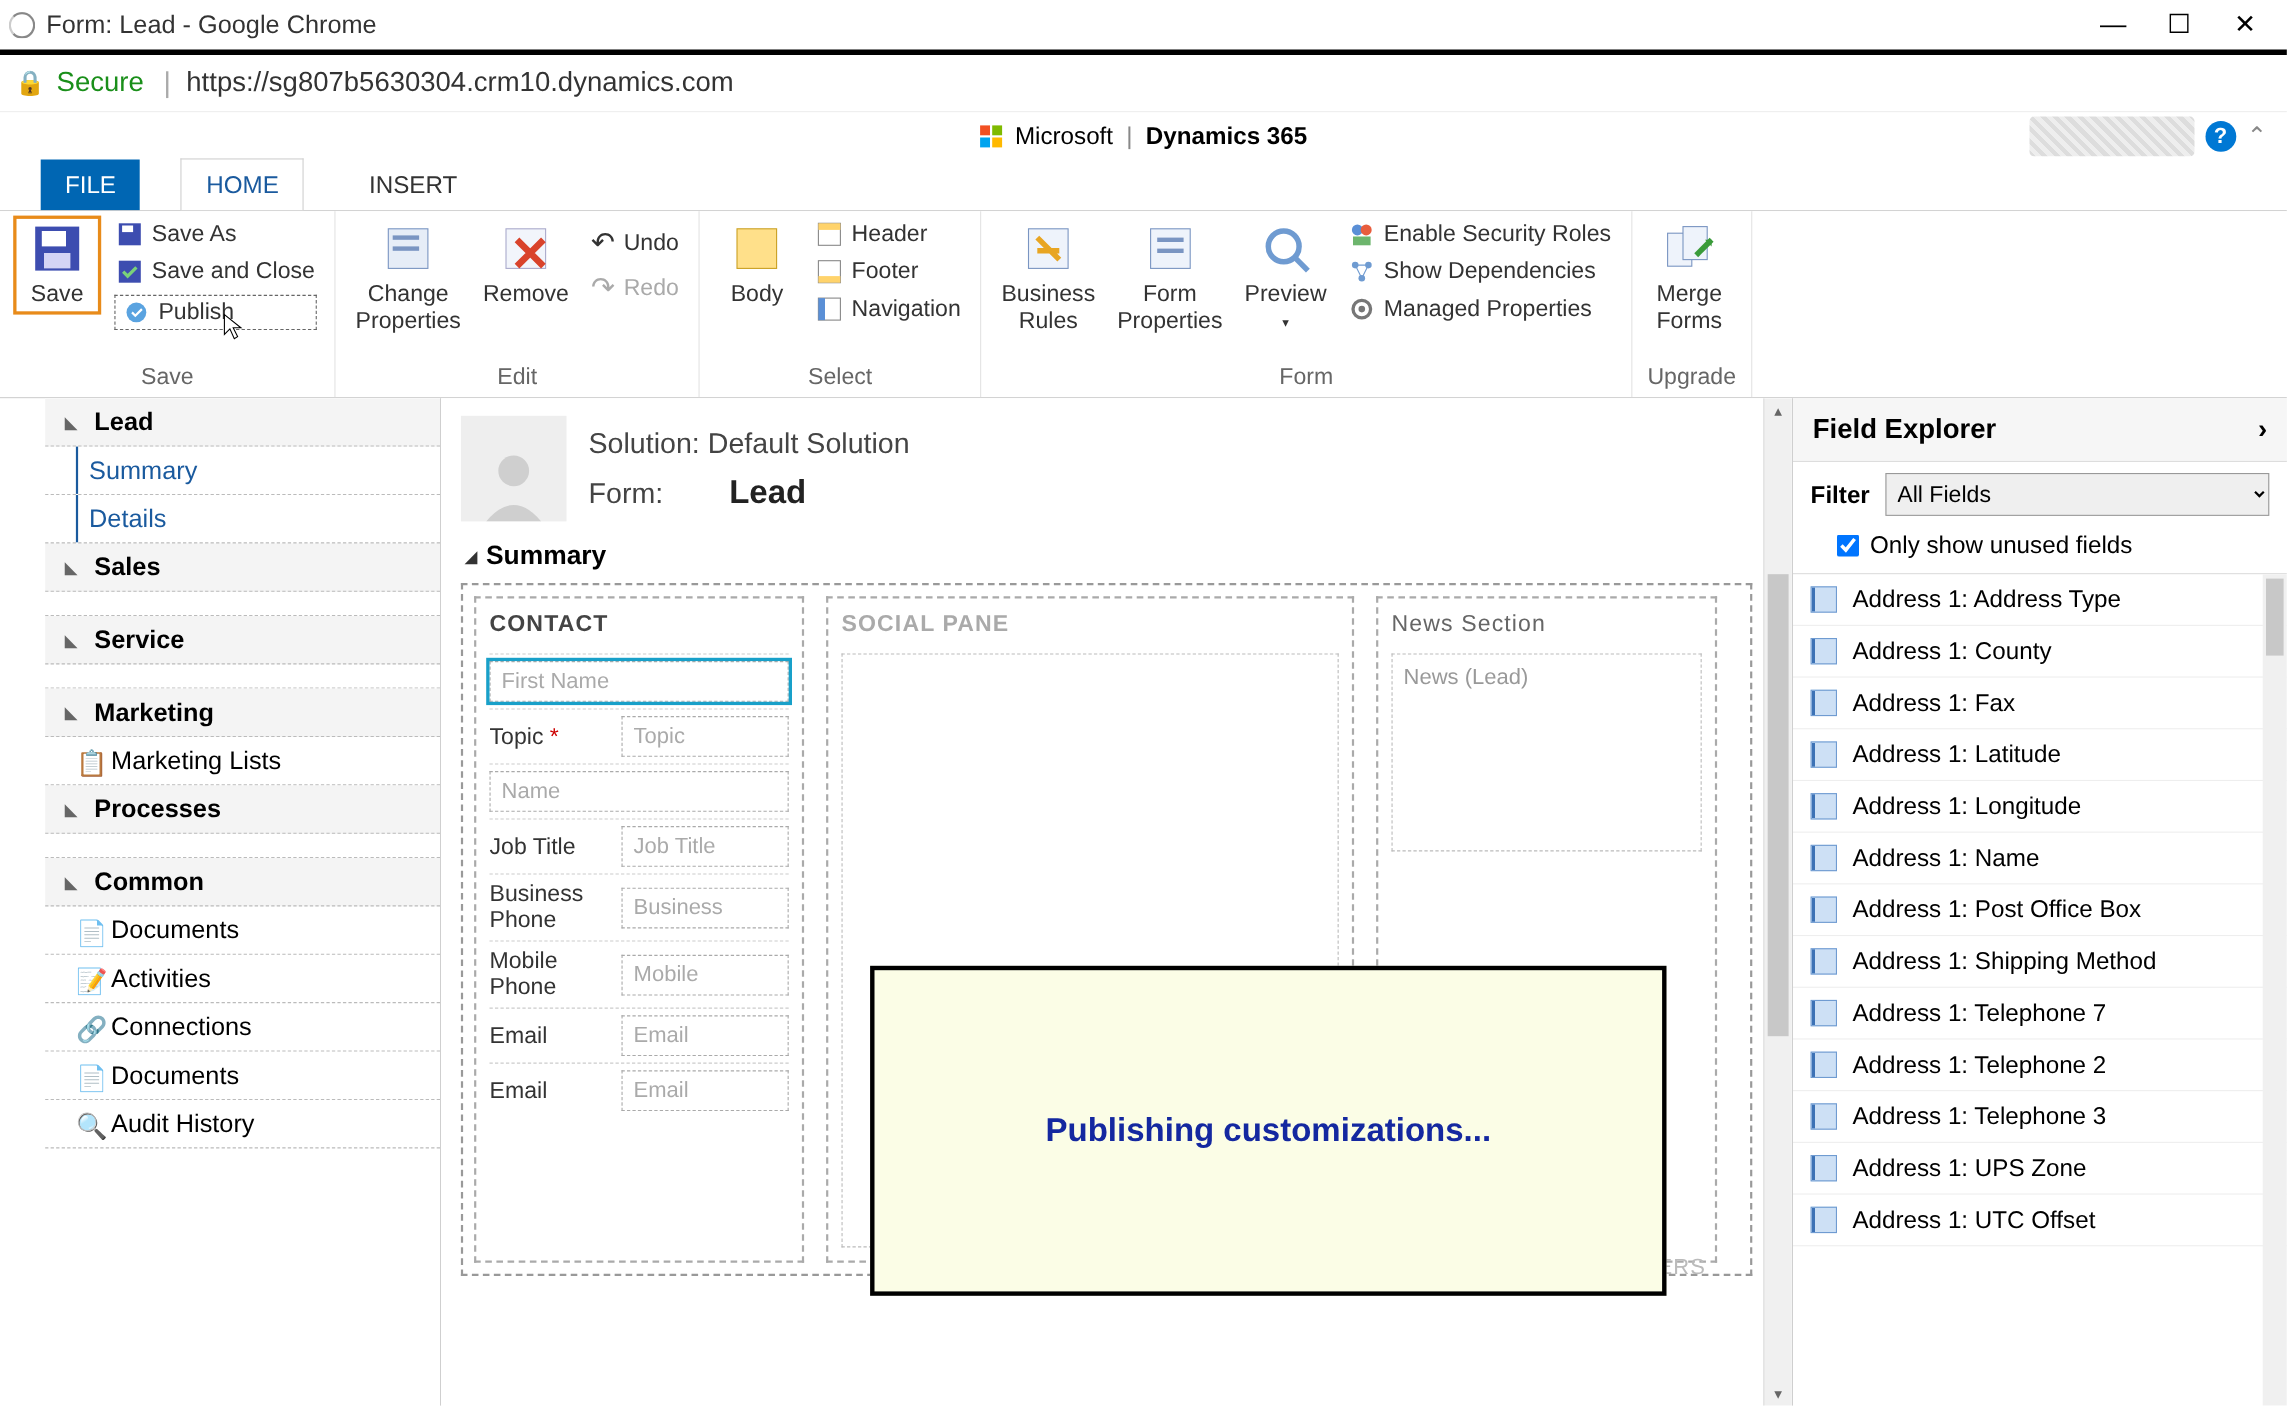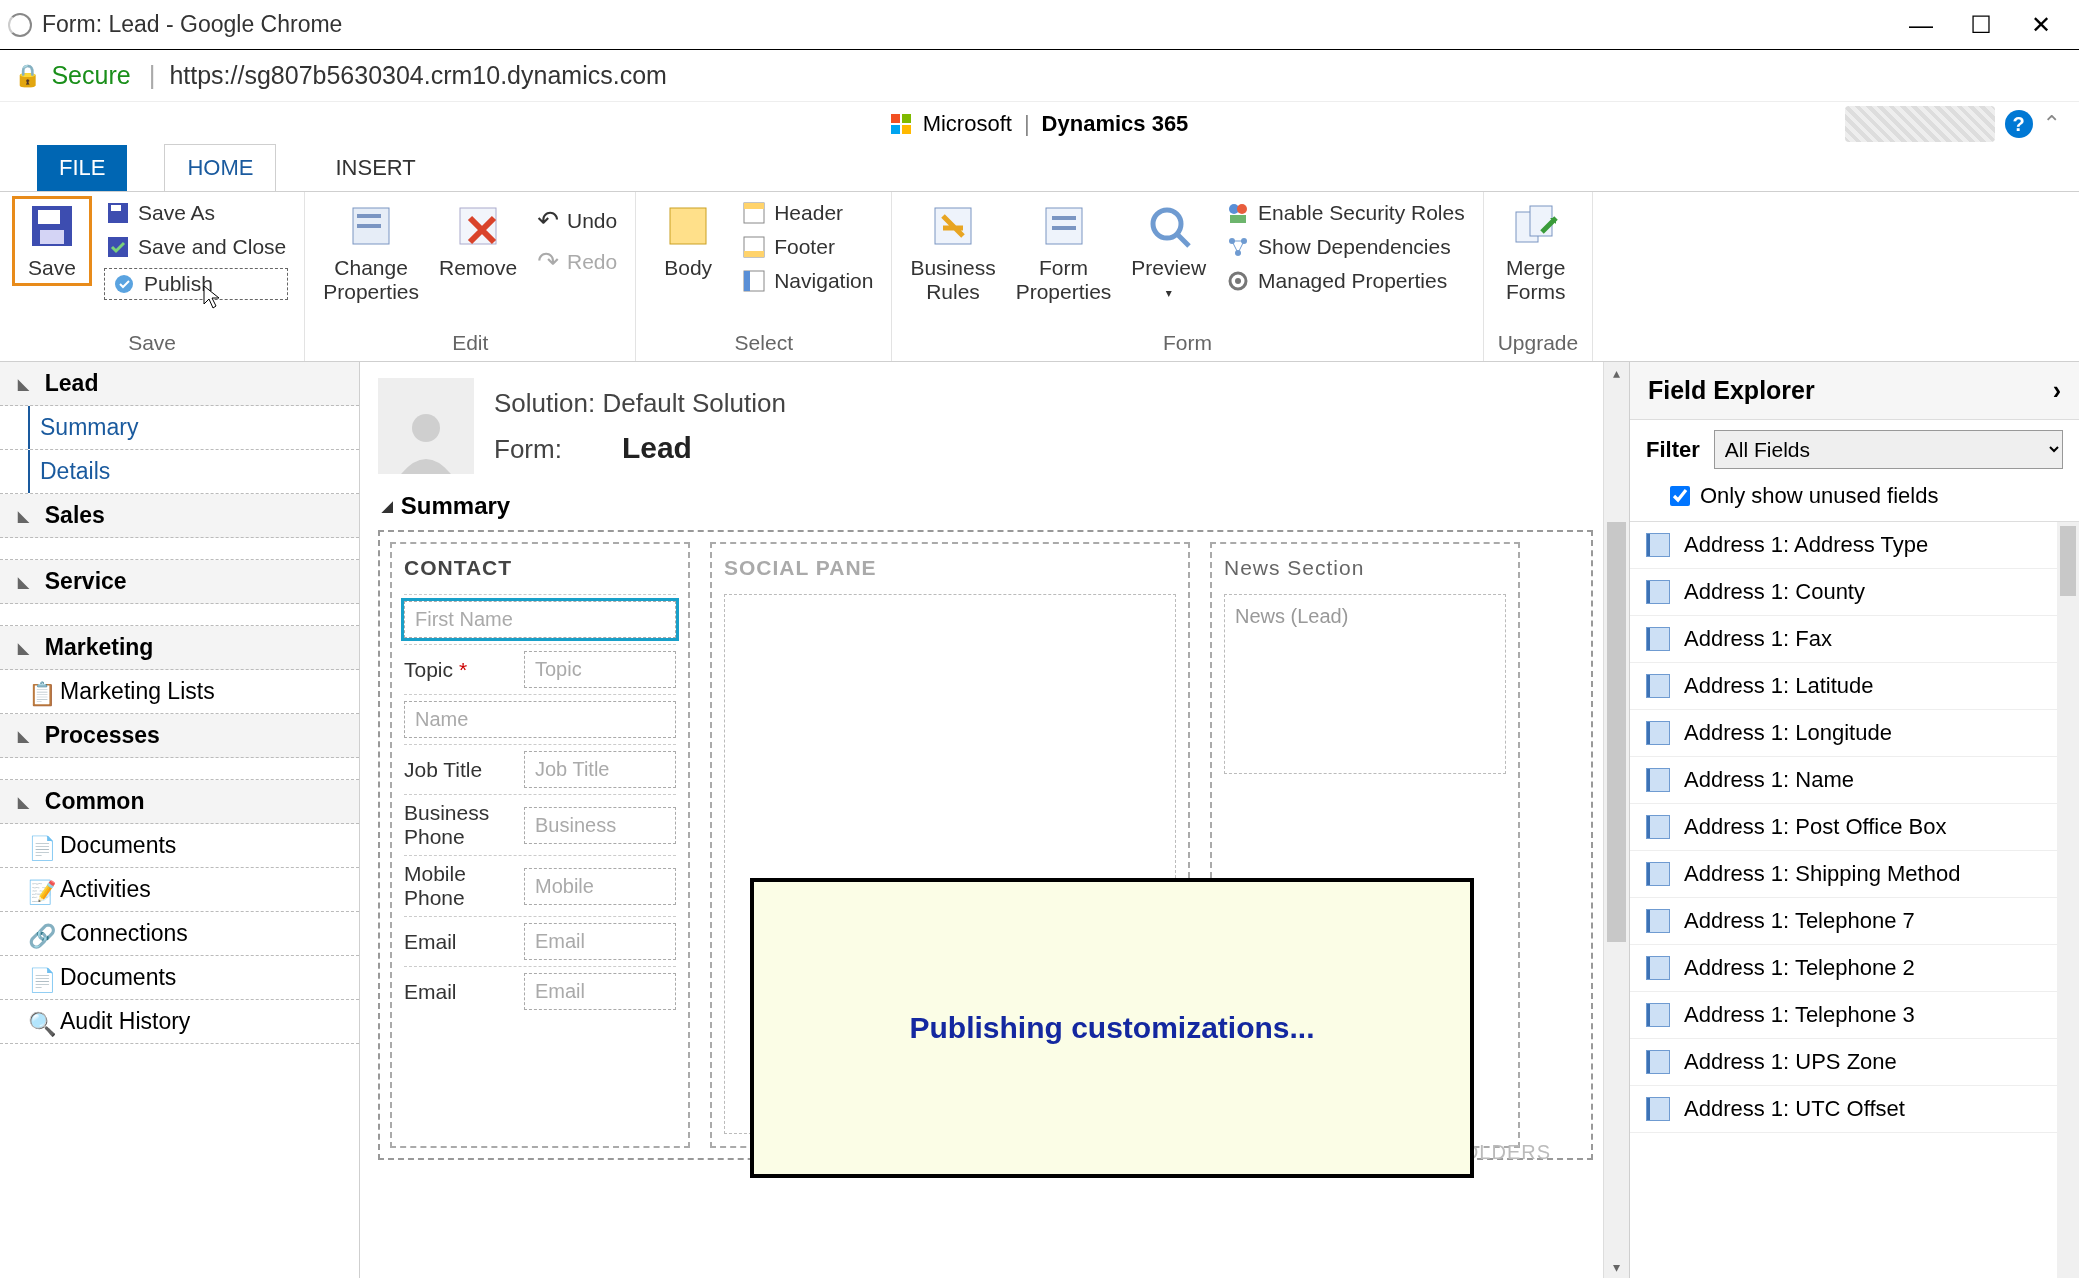--- a/index.html
+++ b/index.html
@@ -1,19 +1,19 @@
 <!DOCTYPE html>
 <html><head>
 <meta charset="utf-8">
 <style>
 * { box-sizing: border-box; margin: 0; padding: 0; font-family: "Segoe UI", Arial, sans-serif; }
 body { background: #fff; overflow: hidden; width: 2079px; height: 1278px; transform-origin: top left; }
 
 
-.titlebar { height: 50px; display: flex; align-items: center; padding: 0 8px; border-bottom: 1px solid #000000; }
+.titlebar { height: 50px; display: flex; align-items: center; padding: 0 8px; border-bottom: 5px solid #000000; }
 .titlebar .favicon { width: 24px; height: 24px; border: 2px solid #888; border-radius: 50%; border-left-color:#ccc; margin-right: 10px; }
 .titlebar .title { font-size: 23px; color: #333; flex: 1; }
 .titlebar .winbtn { width: 60px; height: 40px; display: flex; align-items: center; justify-content: center; font-size: 24px; }
 
 
 .addrbar { height: 52px; display: flex; align-items: center; padding: 0 14px; font-size: 25px; border-bottom: 1px solid #eee; }
 .addrbar .lock { color: #1a8f1a; margin-right: 10px; font-size: 22px; }
 .addrbar .secure { color: #1a8f1a; margin-right: 18px; }
 .addrbar .urlsep { color: #aaa; margin-right: 14px; font-size:26px; }
 .addrbar .url-host { color: #333; }
@@ -44,21 +44,21 @@
 .bigbtn .ico { width:48px; height:48px; }
 .smbtn { display:flex; align-items:center; gap:8px; font-size:21px; color:#333; padding:3px 4px;}
 .smbtn .ico { width:24px; height:24px; }
 .col { display:flex; flex-direction:column; gap:4px; }
 
 .hl-orange { outline:3px solid #e88b1a; outline-offset:-1px; }
 .dotted-sel { outline:1.5px dashed #666; outline-offset:-3px; }
 .cursor { position:absolute; width:20px; height:26px; pointer-events:none;}
 
 
-.main { display:flex; height: calc(1278px - 50px - 52px - 44px - 46px - 170px); }
+.main { display:flex; height: calc(1278px - 50px - 52px - 44px - 46px - 170px); margin-left: 41px; }
 .leftnav { width: 360px; border-right:1px solid #cfcfcf; background:#fff; overflow:hidden; font-size:23px;}
 .leftnav .node { padding:8px 12px 8px 28px; display:flex; align-items:center; gap:10px; border-bottom:1px dashed #bbb;}
 .leftnav .node.head { font-weight:600; background:#f4f4f4; padding-left:18px;}
 .leftnav .node.head::before { content:"◣"; transform:rotate(0deg); color:#666; font-size:14px; margin-right:6px;}
 .leftnav .sub { padding-left:40px; color:#1a5a9e; position:relative;}
 .leftnav .sub::before { content:""; position:absolute; left:28px; top:0; bottom:0; width:2px; background:#1a5a9e;}
 .leftnav .ic { width:22px; height:22px; display:inline-block;}
 
 .canvaswrap { flex:1; display:flex; background:#fff; position:relative; overflow:hidden;}
 .canvas { flex:1; padding:16px 10px 10px 18px; overflow:hidden; position:relative;}

